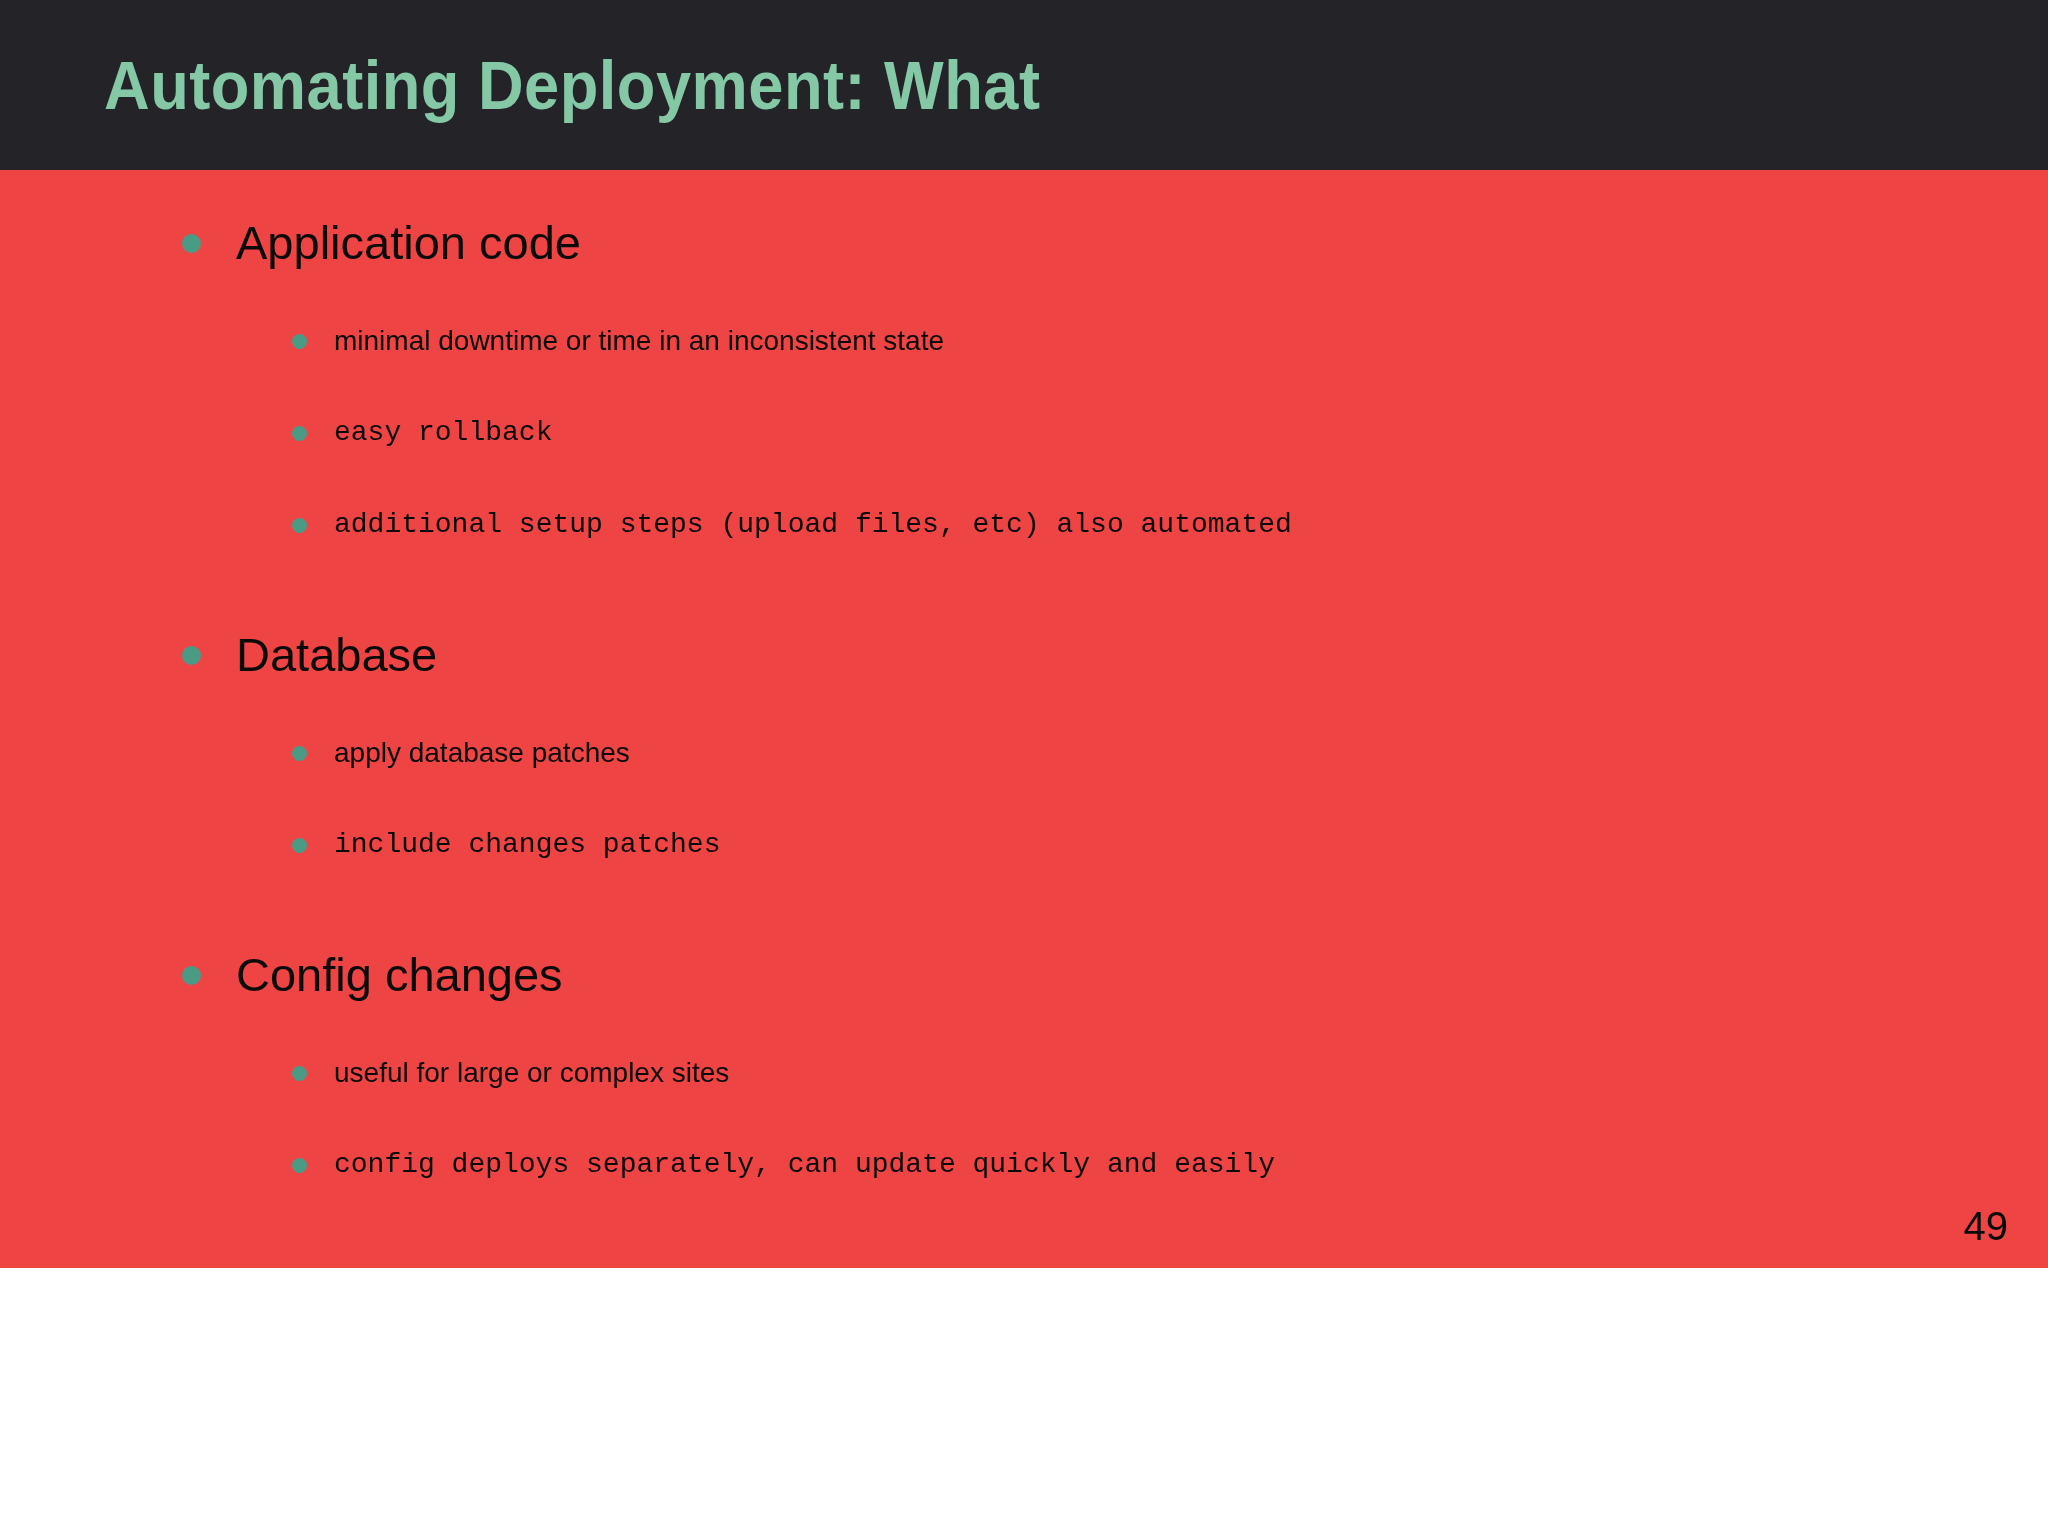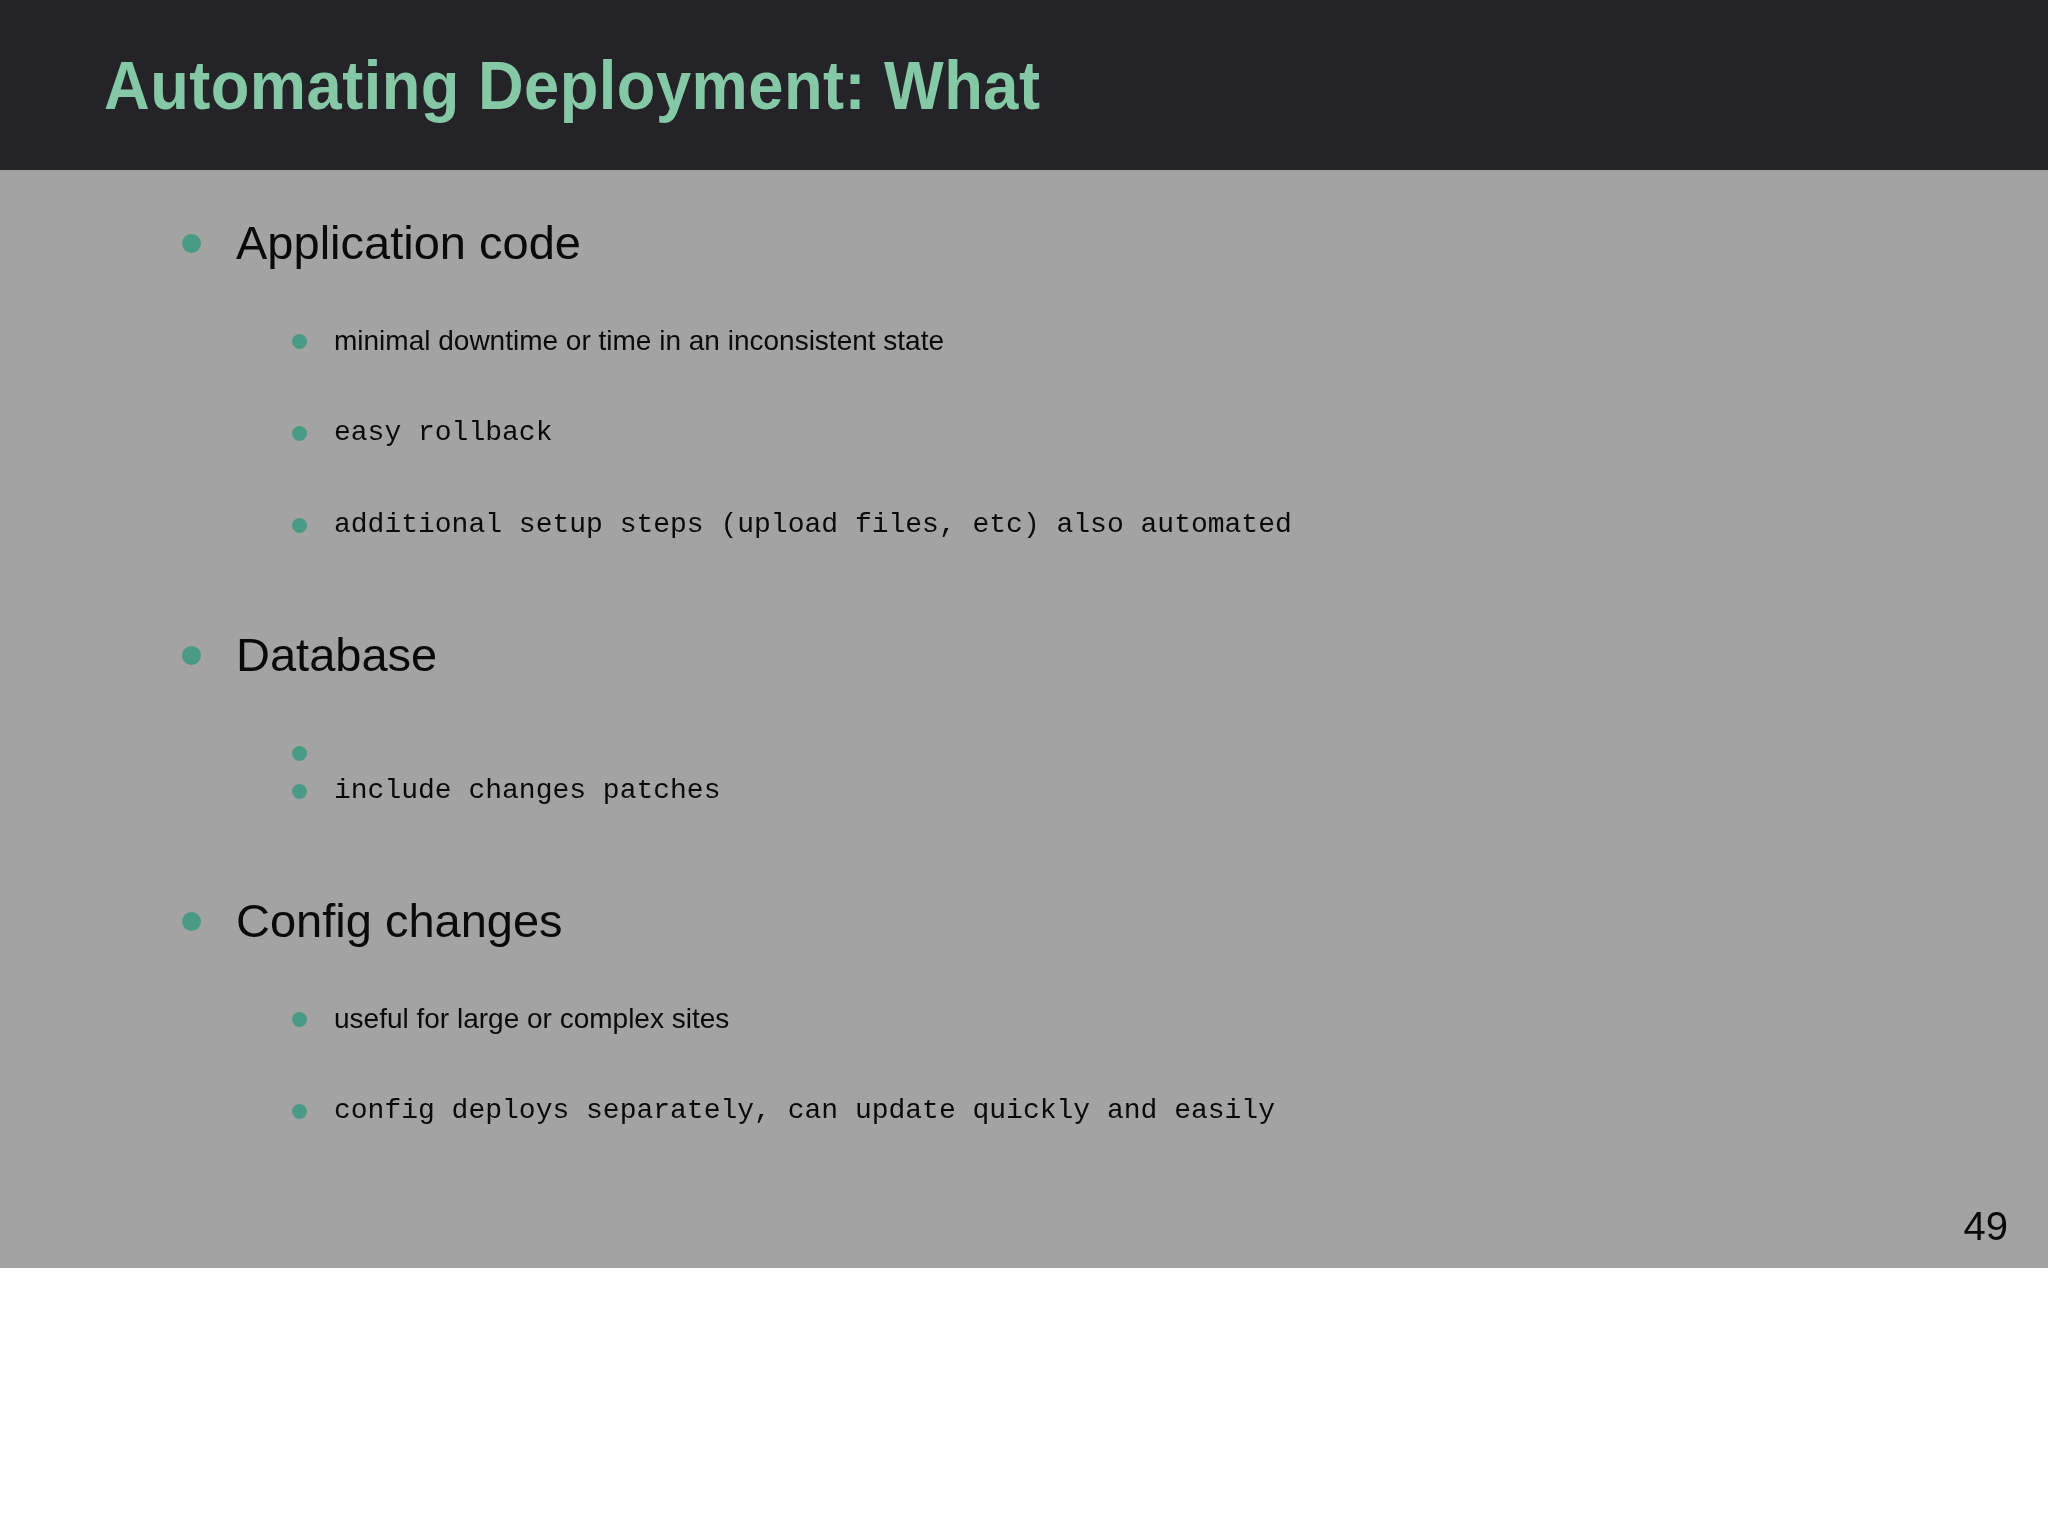--- a/index.html
+++ b/index.html
@@ -49,21 +49,21 @@
     transform-origin: left center;
   }
 
   
   .body-area {
     position: absolute;
     left: 0;
     top: 170px;
     width: 2048px;
     height: 1366px;
-    background: #a3a3a3;
+    background: #ef4444;
     box-sizing: border-box;
   }
 
   .bullet-list {
     list-style: none;
     margin: 0;
     padding: 0;
   }
 
   
@@ -165,20 +165,21 @@
       </li>
 
       <li class="group group-2">
         <div class="lvl1">
           <span class="bullet-dot"></span>
           <span>Database</span>
         </div>
         <ul class="sub-list">
           <li class="lvl2">
             <span class="bullet-dot"></span>
+            <span>apply database patches</span>
           </li>
           <li class="lvl2">
             <span class="bullet-dot"></span>
             <span>include changes patches</span>
           </li>
         </ul>
       </li>
 
       <li class="group group-3">
         <div class="lvl1">

